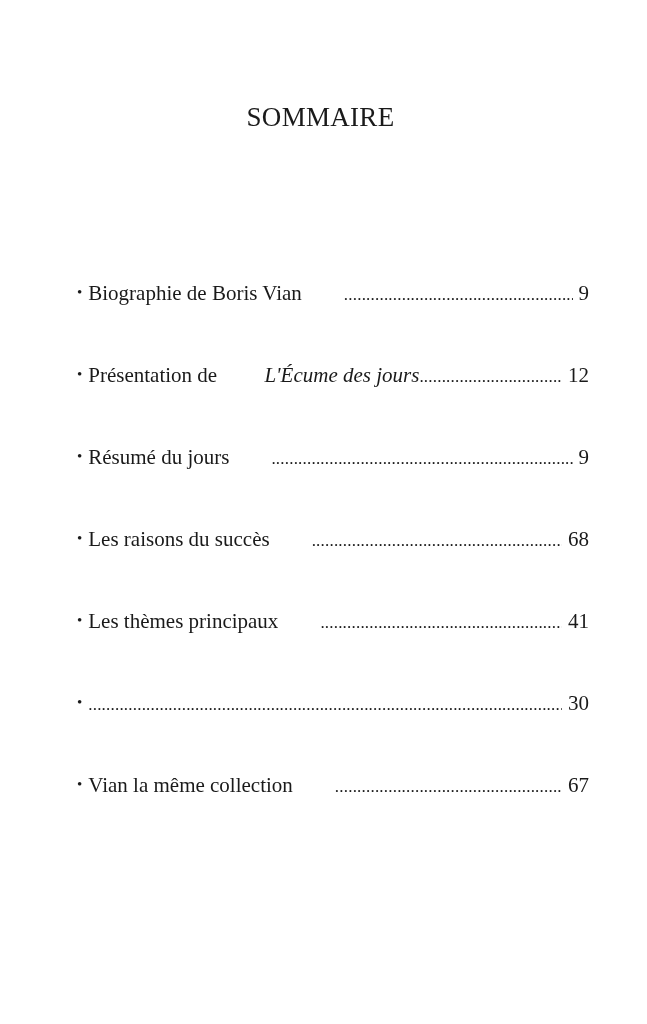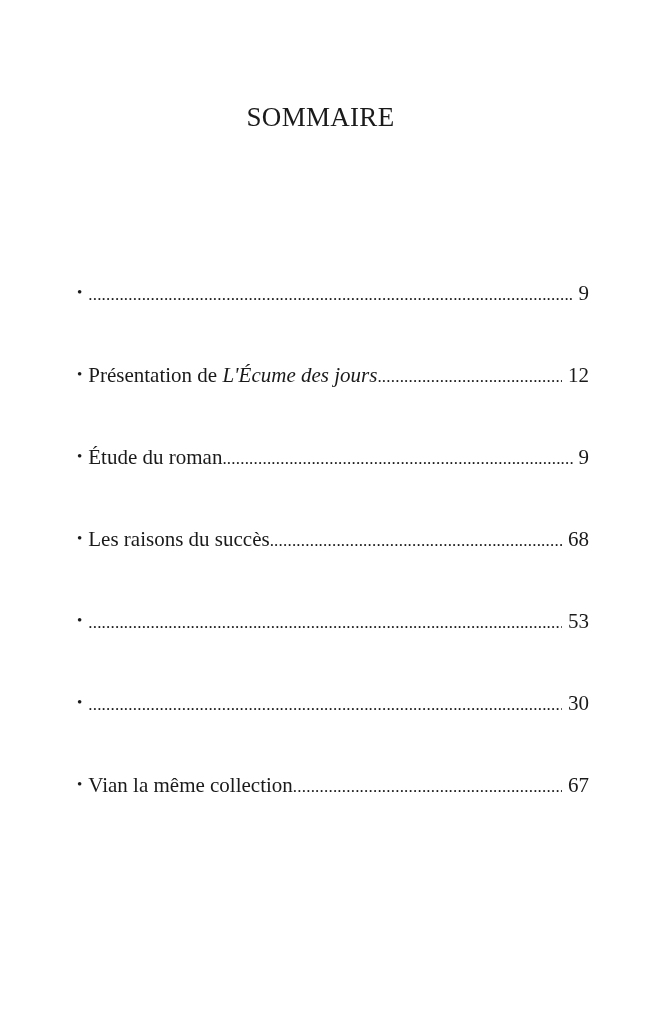--- a/index.html
+++ b/index.html
@@ -58,20 +58,21 @@
       margin-right: 6px;
       font-size: 15px;
       position: relative;
       top: -3px;
     }
     .entry-label {
       flex: 0 0 auto;
     }
     .entry-label em {
       font-style: italic;
+      margin-left: 42px;
     }
     .leader {
       flex: 1 1 auto;
       overflow: hidden;
       white-space: nowrap;
       font-size: 17px;
       letter-spacing: 0.2px;
       color: #1a1a1a;
       margin: 0 4px 0 0;
     }
@@ -86,49 +87,51 @@
   </style>
 </head>
 <body>
 
 <div class="page">
   <h1 class="title" style="margin:0;font-weight:normal;">SOMMAIRE</h1>
 
   <ul class="toc">
     <li class="toc-entry" style="top:0px;">
       <span class="bullet">•</span>
+      <span class="entry-label"><span>Biographie de Boris Vian</span><em></em></span>
       <span class="leader"></span>
       <span class="page-num">9</span>
     </li>
 
     <li class="toc-entry" style="top:82px;">
       <span class="bullet">•</span>
       <span class="entry-label"><span>Présentation de </span><em>L'Écume des jours</em></span>
       <span class="leader"></span>
       <span class="page-num">12</span>
     </li>
 
     <li class="toc-entry" style="top:164px;">
       <span class="bullet">•</span>
-      <span class="entry-label"><span>Étude du roman</span><em></em></span>
+      <span class="entry-label"><span>Résumé du jours</span><em></em></span>
       <span class="leader"></span>
       <span class="page-num">9</span>
     </li>
 
     <li class="toc-entry" style="top:246px;">
       <span class="bullet">•</span>
       <span class="entry-label"><span>Les raisons du succès</span><em></em></span>
       <span class="leader"></span>
       <span class="page-num">68</span>
     </li>
 
     <li class="toc-entry" style="top:328px;">
       <span class="bullet">•</span>
+      <span class="entry-label"><span>Les thèmes principaux</span><em></em></span>
       <span class="leader"></span>
-      <span class="page-num">53</span>
+      <span class="page-num">41</span>
     </li>
 
     <li class="toc-entry" style="top:410px;">
       <span class="bullet">•</span>
       <span class="leader"></span>
       <span class="page-num">30</span>
     </li>
 
     <li class="toc-entry" style="top:492px;">
       <span class="bullet">•</span>

